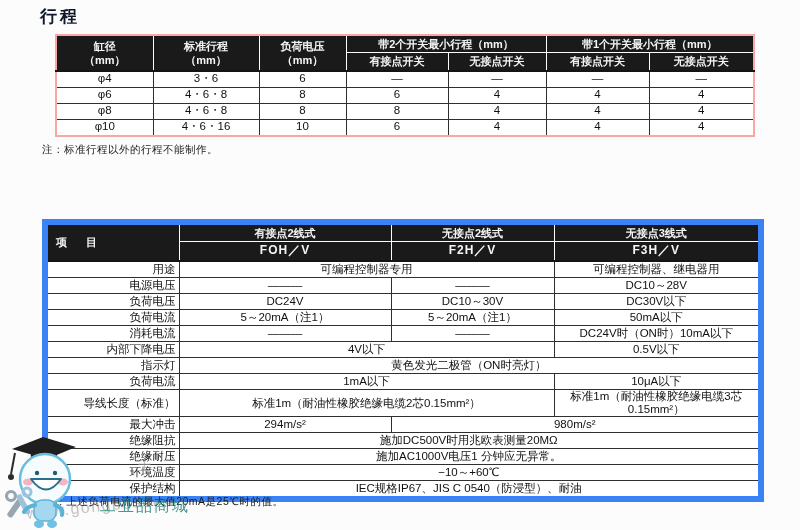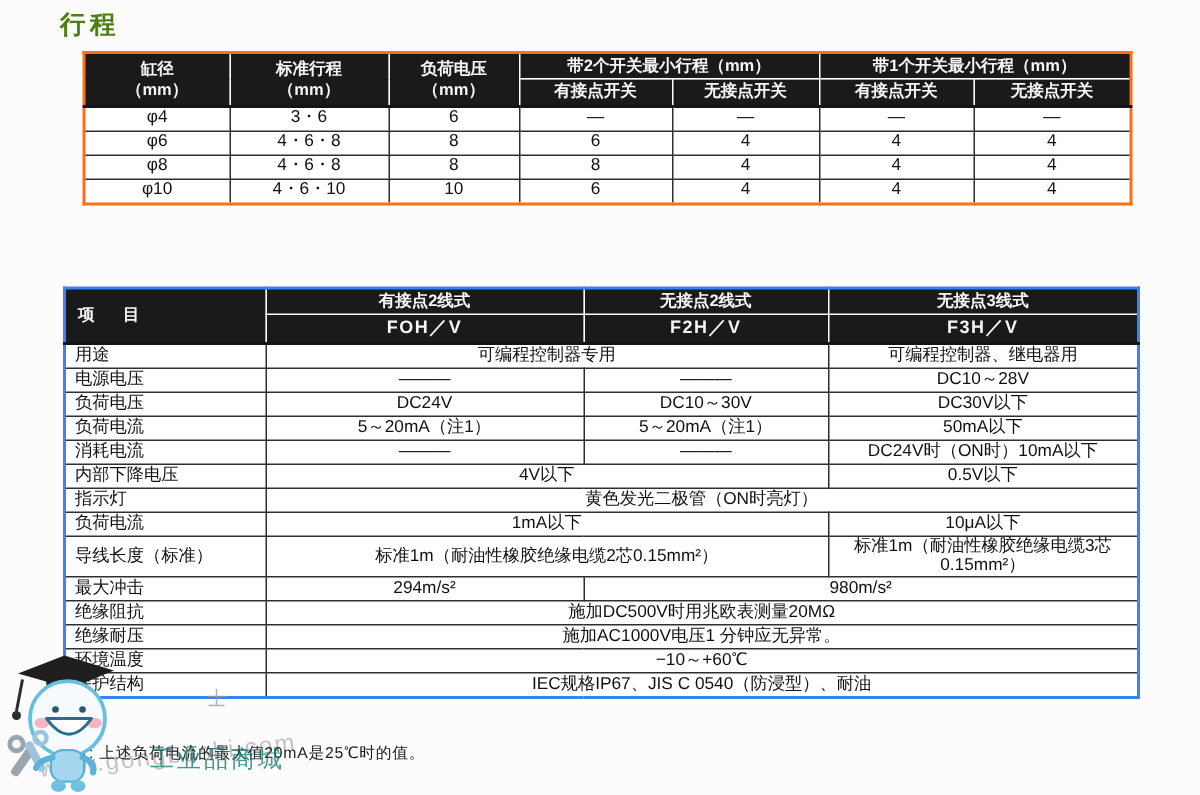--- a/index.html
+++ b/index.html
@@ -1,37 +1,37 @@
 <!DOCTYPE html>
 <html><head>
 <meta charset="utf-8">
 <style>
   html,body { margin:0; padding:0; background:#e8e8e8; }
   .page {
     position:relative; width:800px; height:530px; background:#fcfcfc;
     font-family:"Liberation Sans", sans-serif; color:#1a1a1a; overflow:hidden;
   }
   .section-title {
-    position:absolute; font-size:17px; font-weight:bold; letter-spacing:3px; color:#4d7c0f;
+    position:absolute; font-size:17px; font-weight:bold; letter-spacing:3px; color:#0f172a;
   }
   .t1-title { left:40px; top:5px; }
   .t2-title { left:40px; top:168px; }
   table { border-collapse:collapse; table-layout:fixed; background:#fff; position:absolute; z-index:2; }
-  .t1 { left:55px; top:34px; width:698px; border:2px solid #f97316; }
-  .t2 { left:42px; top:191px; width:716px; border:2px solid #3b82f6; }
+  .t1 { left:55px; top:34px; width:698px; border:2px solid #fca5a5; }
+  .t2 { left:42px; top:219px; width:716px; border:6px solid #3b82f6; }
   th {
     background:#1a1a1a; color:#f5f5f5; font-size:11px; font-weight:bold;
     border:1px solid #fdfdfd; padding:1px 2px; line-height:1.3; text-align:center;
   }
   td {
     border:1px solid #2f2f2f; font-size:11.5px; text-align:center;
     height:15px; padding:0 3px; line-height:1.15; color:#111;
   }
   tbody tr:first-child td { border-top:2px solid #141414; }
-  .t2 td.lbl { text-align:left; padding-left:6px; }
+  .t2 td.lbl { text-align:right; padding-left:6px; }
   .t2 th.item-cell { text-align:left; padding-left:8px; letter-spacing:4px; }
   .t2 th.model { font-size:12px; letter-spacing:1px; }
   .hdr-line { display:block; }
   .note { position:absolute; font-size:10.5px; color:#1c1c1c; z-index:3; letter-spacing:0.5px; }
   .n1 { left:42px; top:143px; }
   .n2a { left:42px; top:495px; }
   .n2b { left:68px; top:510px; }
   
   .wm-url {
     position:absolute; left:26px; top:496px; z-index:1; color:#bcbcbc;
@@ -141,30 +141,31 @@
         <td>φ8</td>
         <td>4・6・8</td>
         <td>8</td>
         <td>8</td>
         <td>4</td>
         <td>4</td>
         <td>4</td>
       </tr>
       <tr>
         <td>φ10</td>
-        <td>4・6・10</td>
+        <td>4・6・16</td>
         <td>10</td>
         <td>6</td>
         <td>4</td>
         <td>4</td>
         <td>4</td>
       </tr>
     </tbody>
   </table>
 
+  <div class="note n1">注：标准行程以外的行程不能制作。</div>
 
 
   <table class="t2">
     <colgroup>
       <col style="width:134px">
         <col style="width:212px">
         <col style="width:163px">
         <col style="width:207px">
     </colgroup>
     <thead>

